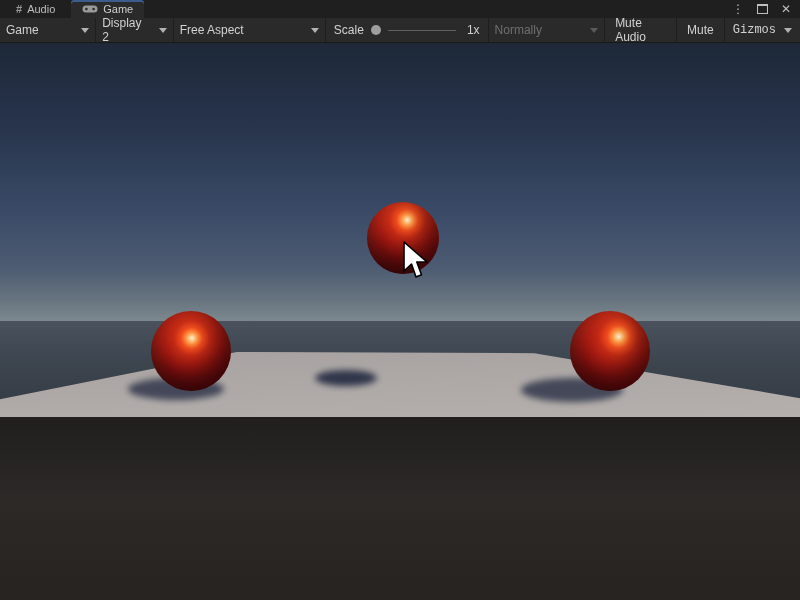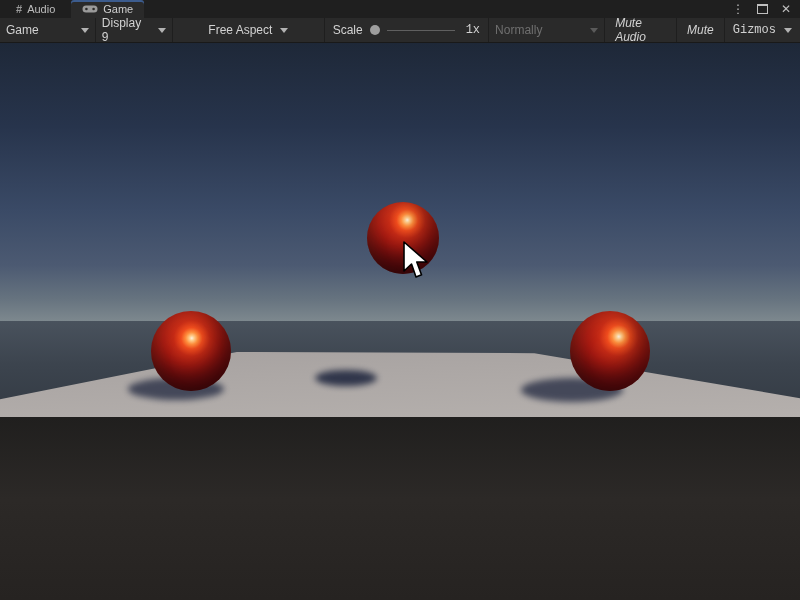--- a/index.html
+++ b/index.html
@@ -43,28 +43,28 @@
   .dd{justify-content:space-between;padding:0 6px;cursor:default;}
   .dd .lbl{padding-right:8px;}
   .arrow{
     width:0;height:0;border-left:4px solid transparent;border-right:4px solid transparent;
     border-top:5px solid #b2b2b2;display:inline-block;
   }
   .disabled{color:#6f6f6f;}
   .disabled .arrow{border-top-color:#5a5a5a;}
   #dd-game{width:98px;}
   #dd-display{width:76px;}
-  #dd-aspect{width:164px;justify-content:center;}
+  #dd-aspect{width:164px;}
   .scale-group{padding:0 8px;gap:7px;}
   .knob{width:10px;height:10px;border-radius:50%;background:#9e9e9e;}
   .track{width:68px;height:1px;background:#606060;}
-  .scale-val{padding-left:4px;font-family:Liberation Mono, monospace;}
+  .scale-val{padding-left:4px;}
   .spacer{flex:1;}
   #dd-normally{width:122px;}
-  .tb-btn{padding:0 10px;cursor:default;font-style:italic;}
+  .tb-btn{padding:0 10px;cursor:default;}
   #dd-gizmos{padding:0 8px;font-family:Liberation Mono, monospace;}
   
   .viewport{
     position:absolute;left:0;top:43px;width:800px;height:557px;overflow:hidden;
     background:#222;
   }
   .sky{
     position:absolute;left:0;top:0;width:800px;height:278px;
     background:linear-gradient(180deg,
       var(--sky-top) 0%, #27344c 30%, #3a4a66 60%,
@@ -122,21 +122,21 @@
     <span class="wc">✕</span>
   </div>
 </div>
 
 <div class="toolbar">
   <div class="tb dd" id="dd-game">
     <span class="lbl">Game</span>
     <span class="arrow"></span>
   </div>
   <div class="tb dd sep" id="dd-display">
-    <span class="lbl">Display 9</span>
+    <span class="lbl">Display 2</span>
     <span class="arrow"></span>
   </div>
   <div class="tb dd sep" id="dd-aspect">
     <span class="lbl">Free Aspect</span>
     <span class="arrow"></span>
   </div>
   <div class="tb scale-group sep">
     <span>Scale</span>
     <span class="knob"></span>
     <span class="track"></span>

